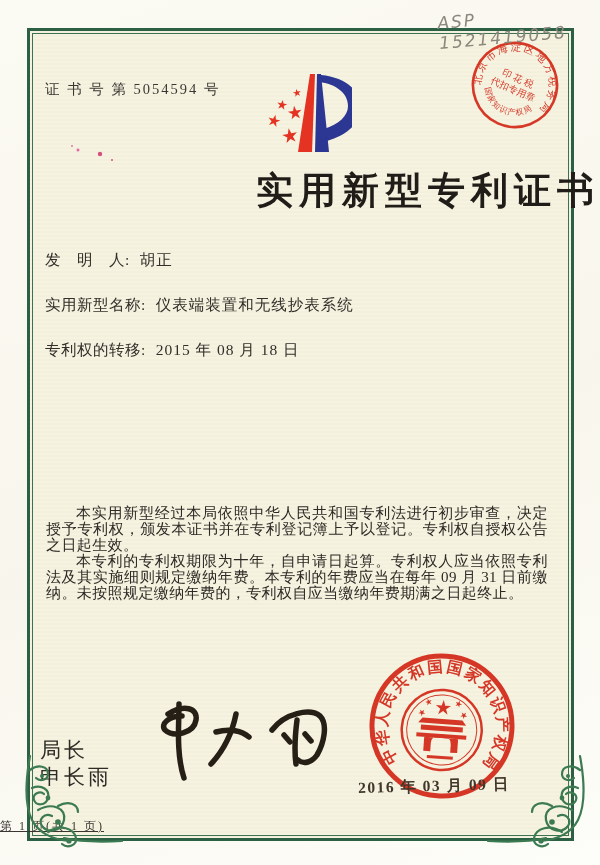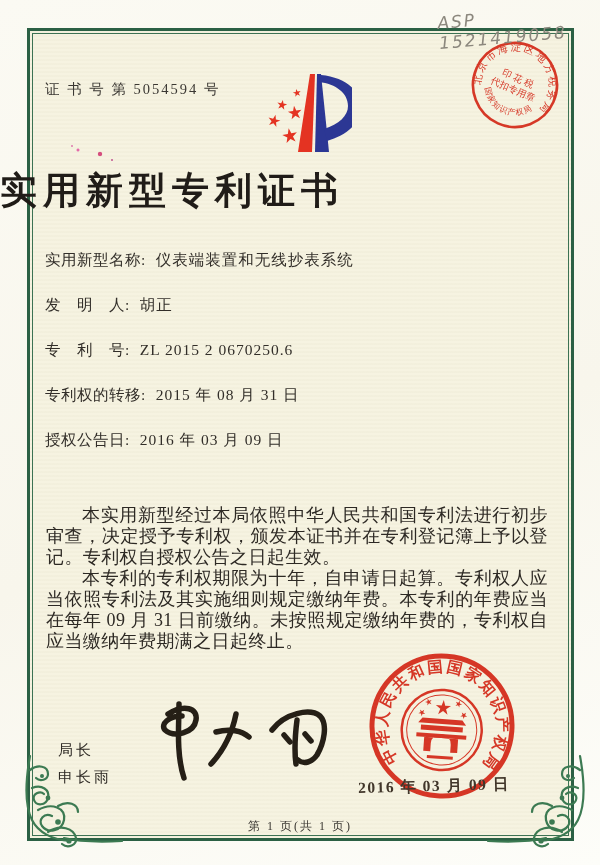--- a/index.html
+++ b/index.html
@@ -22,50 +22,50 @@
   
   .handnote{position:absolute;left:438px;top:6px;z-index:6;
     font-family:"DejaVu Sans",sans-serif;font-style:italic;
     font-size:17px;color:#8b877d;transform:rotate(-5deg);letter-spacing:2px;}
   
   .certno{position:absolute;left:45px;top:80px;z-index:3;
     font-size:14.5px;color:#3b3833;letter-spacing:2px;}
   
   .logo{position:absolute;left:248px;top:60px;z-index:3;}
   
-  .title{position:absolute;left:0;top:166px;width:600px;text-align:left;z-index:3;
+  .title{position:absolute;left:0;top:166px;width:600px;text-align:right;z-index:3;
     font-size:37px;font-weight:bold;letter-spacing:6px;color:#201c18;}
   
   .smudge{position:absolute;left:68px;top:142px;width:60px;height:26px;z-index:3;opacity:.85;
     background:
       radial-gradient(circle 3px at 10px 8px,#e254a0 0 40%,transparent 60%),
       radial-gradient(circle 4px at 32px 12px,#d0336e 0 45%,transparent 65%),
       radial-gradient(circle 2px at 44px 18px,#c86a9a 0 40%,transparent 60%),
       radial-gradient(circle 2px at 4px 4px,#e08ab4 0 40%,transparent 60%);}
   
   .fields{position:absolute;left:45px;top:250px;width:505px;z-index:3;color:#322e29;}
   .frow{height:45px;font-size:15.5px;white-space:nowrap;}
   .flabel{letter-spacing:.5px;}
   .fvalue{margin-left:6px;letter-spacing:1px;}
   
   .paras{position:absolute;left:46px;top:505px;width:502px;z-index:3;
-    font-size:18px;line-height:21px;color:#2d2924;text-align:justify;}
+    font-size:15px;line-height:16px;color:#2d2924;text-align:justify;}
   .paras p{margin:0;text-indent:2em;letter-spacing:.4px;}
   
-  .issuer{position:absolute;left:58px;top:737px;z-index:3;color:#2e2a25;
-    font-size:15px;letter-spacing:3px;line-height:27px;}
+  .issuer{position:absolute;left:40px;top:737px;z-index:3;color:#2e2a25;
+    font-size:21px;letter-spacing:3px;line-height:27px;}
   .signature{position:absolute;left:138px;top:698px;z-index:4;}
   
   .top-seal{position:absolute;left:463px;top:33px;z-index:5;mix-blend-mode:multiply;opacity:.92;}
   .main-seal{position:absolute;left:352px;top:636px;z-index:5;mix-blend-mode:multiply;opacity:.93;}
   .seal-date{position:absolute;left:358px;top:776px;z-index:6;
     font-size:15.5px;font-weight:bold;color:#41362a;letter-spacing:1.5px;transform:rotate(-1.5deg);}
   
-  .footer{position:absolute;left:0;top:818px;width:600px;text-align:center;z-index:3;
-    font-size:12px;color:#3a3732;letter-spacing:2px;}
+  .footer{position:absolute;left:0;top:818px;width:600px;text-align:left;z-index:3;
+    font-size:12px;color:#3a3732;letter-spacing:2px;text-decoration:underline;}
   
   .orn{position:absolute;z-index:4;}
   .orn-left{left:18px;top:748px;}
   .orn-right{left:482px;top:748px;transform:scaleX(-1);}
 </style>
 </head>
 <body>
 
 <div class="scan">
 
@@ -98,38 +98,30 @@
       <use href="#star" transform="translate(42,76) scale(7.8) rotate(-10)"></use>
     </g>
   </svg>
 
   <div class="title">实用新型专利证书</div>
 
   <div class="smudge"></div>
 
   <div class="fields">
     <div class="frow">
+      <span class="flabel">发　明　人:</span>
+      <span class="fvalue">胡正</span>
+    </div>
+    <div class="frow">
       <span class="flabel">实用新型名称:</span>
       <span class="fvalue">仪表端装置和无线抄表系统</span>
     </div>
     <div class="frow">
-      <span class="flabel">发　明　人:</span>
-      <span class="fvalue">胡正</span>
-    </div>
-    <div class="frow">
-      <span class="flabel">专　利　号:</span>
-      <span class="fvalue">ZL 2015 2 0670250.6</span>
-    </div>
-    <div class="frow">
       <span class="flabel">专利权的转移:</span>
-      <span class="fvalue">2015 年 08 月 31 日</span>
-    </div>
-    <div class="frow">
-      <span class="flabel">授权公告日:</span>
-      <span class="fvalue">2016 年 03 月 09 日</span>
+      <span class="fvalue">2015 年 08 月 18 日</span>
     </div>
   </div>
 
   <div class="paras">
     <p>本实用新型经过本局依照中华人民共和国专利法进行初步审查，决定授予专利权，颁发本证书并在专利登记簿上予以登记。专利权自授权公告之日起生效。</p>
     <p>本专利的专利权期限为十年，自申请日起算。专利权人应当依照专利法及其实施细则规定缴纳年费。本专利的年费应当在每年 09 月 31 日前缴纳。未按照规定缴纳年费的，专利权自应当缴纳年费期满之日起终止。</p>
   </div>
 
   <div class="issuer">
     <div>局长</div>

